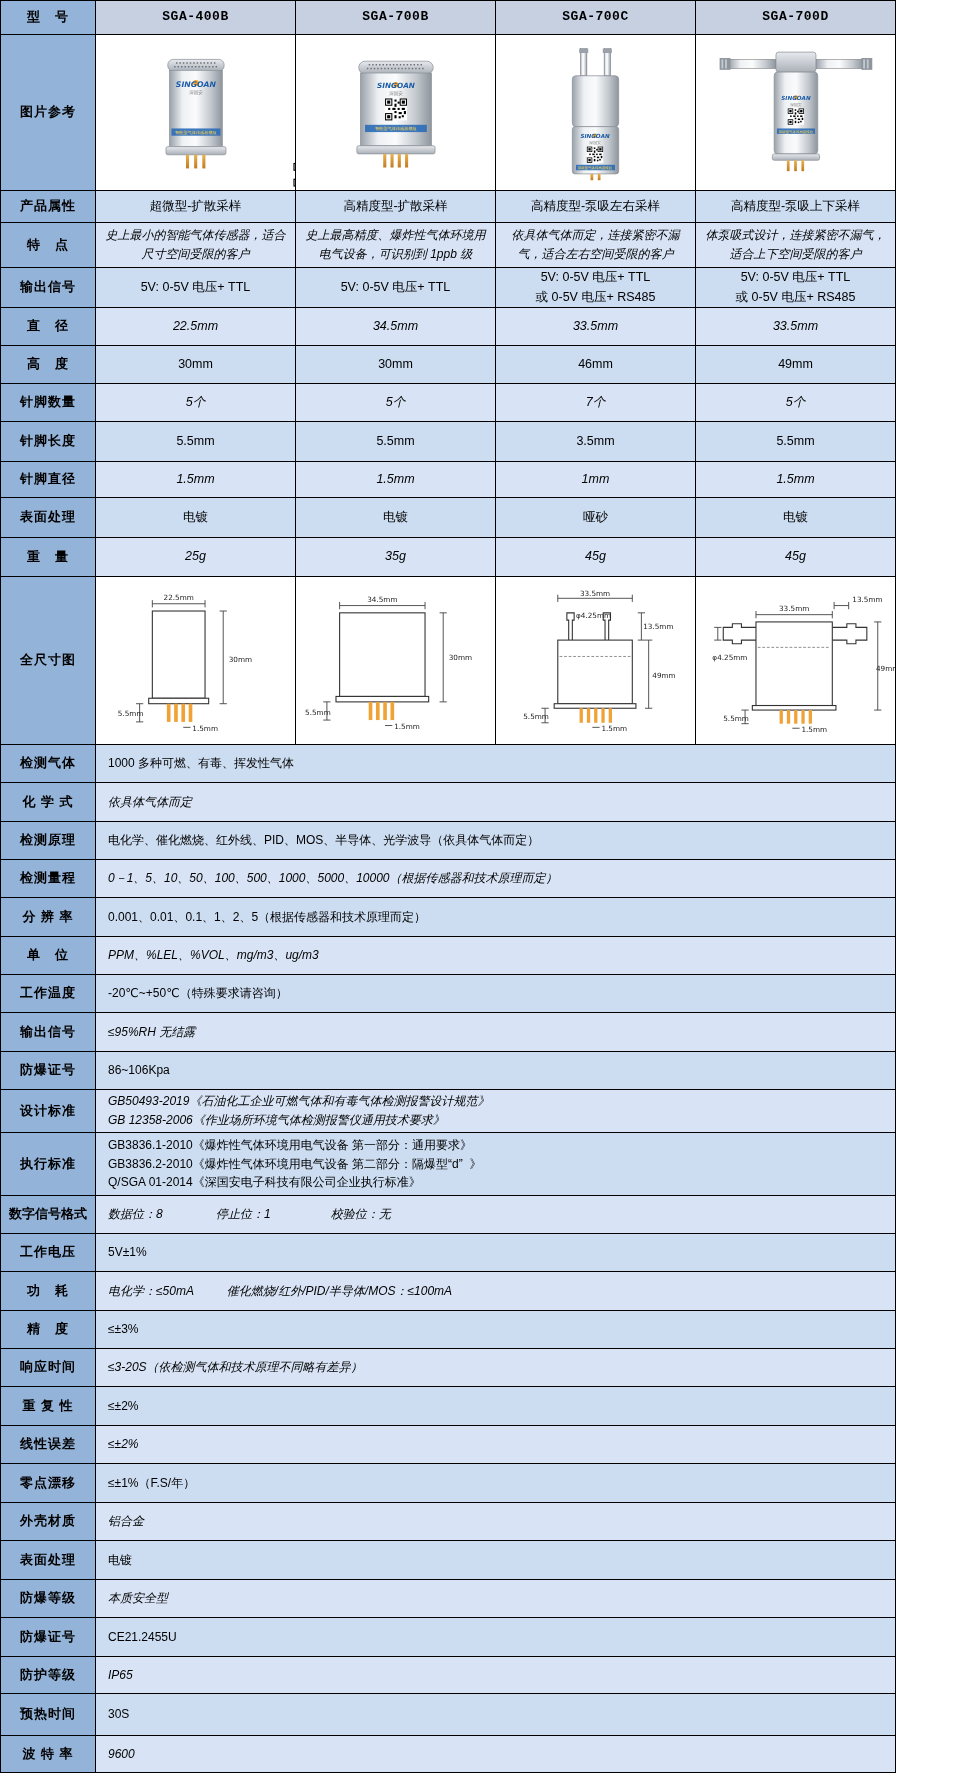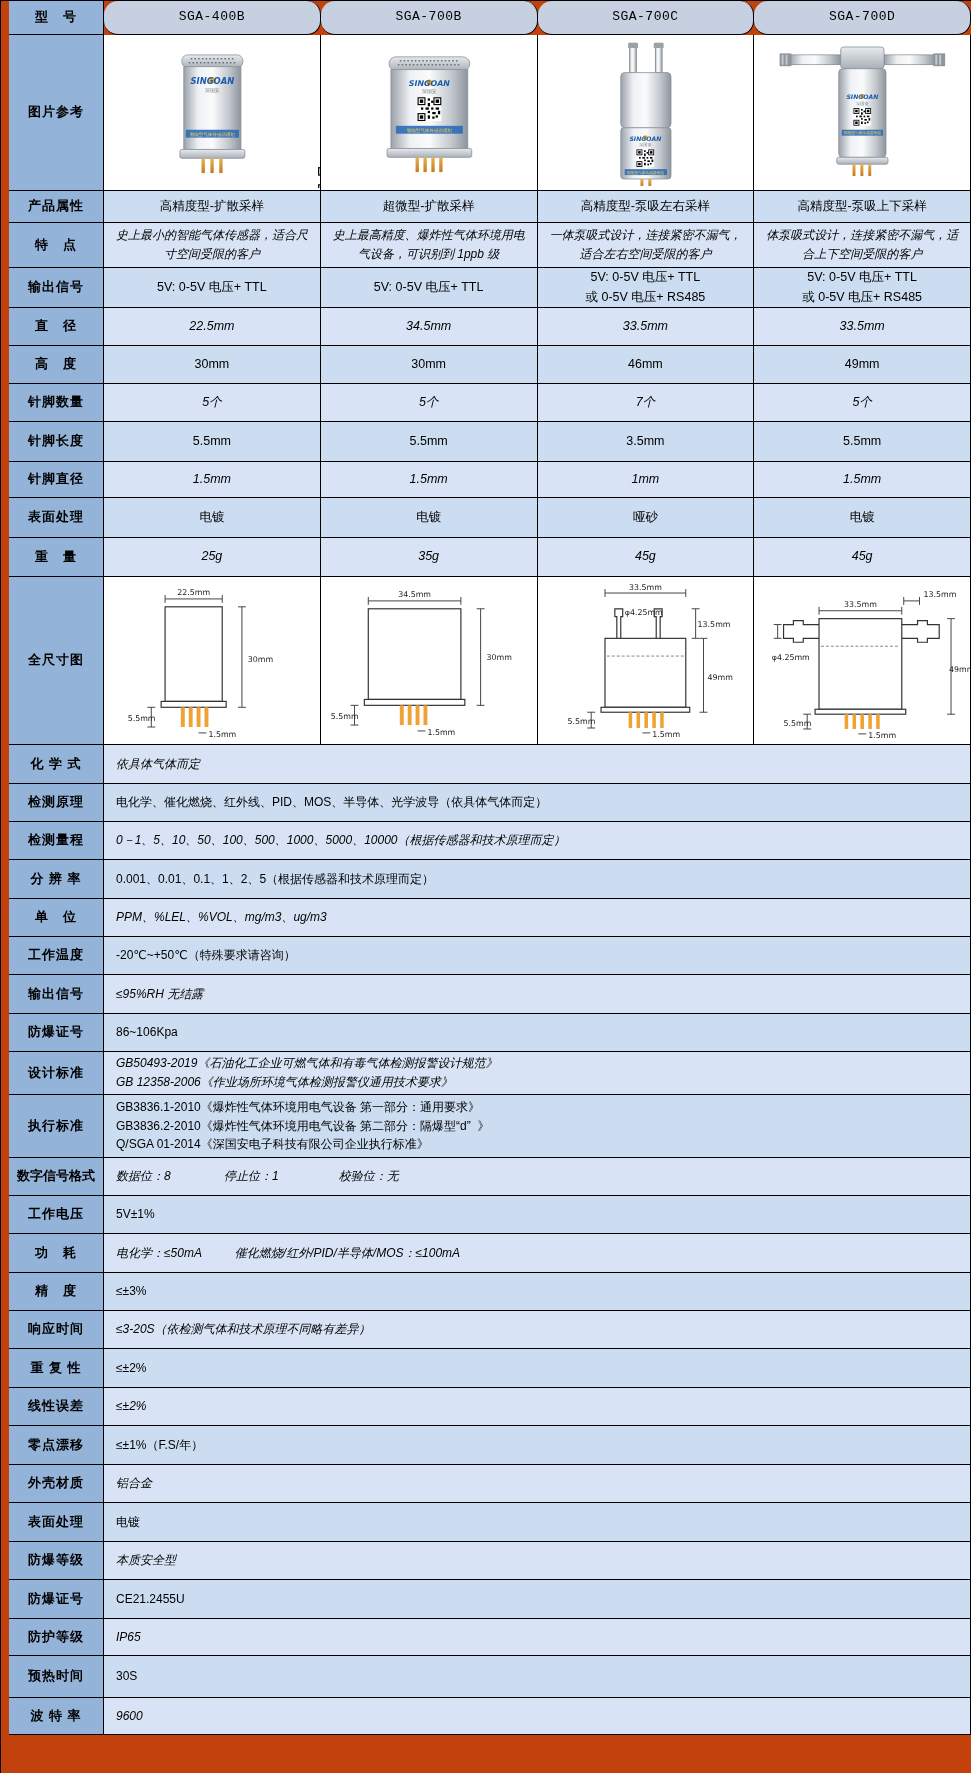--- a/index.html
+++ b/index.html
@@ -11,42 +11,41 @@
     --white:#fff;
   }
   *{margin:0;padding:0;box-sizing:border-box;}
   body{
     width:971px;height:1773px;overflow:hidden;
     background:#fff;
     font-family:"Liberation Sans","DejaVu Sans",sans-serif;
     color:#000;
   }
   .tbl{
-    width:971px;height:1773px;
+    width:896px;height:1773px;
     border-top:1px solid var(--border);
     border-left:1px solid var(--border);
-    background:#c2410c;
-    padding-left:8px;
+    background:#a21caf;
   }
   .crow{display:grid;grid-template-columns:95px repeat(4,1fr);}
   .srow{display:grid;grid-template-columns:95px 1fr;}
   .cell{
     border-right:1px solid var(--border);
     border-bottom:1px solid var(--border);
     display:flex;align-items:center;justify-content:center;
     font-size:12.5px;line-height:1.55;text-align:center;
     white-space:pre-line;overflow:hidden;
   }
   .lbl{
     background:var(--lbl);
     font-weight:bold;font-size:13px;letter-spacing:1px;
     white-space:pre;
   }
-  .hdrcell{background:var(--hdr);font-weight:normal;font-size:13px;
-    font-family:"Liberation Mono","DejaVu Sans Mono",monospace;letter-spacing:.5px;border-radius:14px;}
+  .hdrcell{background:var(--hdr);font-weight:bold;font-size:13px;
+    font-family:"Liberation Mono","DejaVu Sans Mono",monospace;letter-spacing:.5px;}
   .rA{background:var(--rowA);}
   .rB{background:var(--rowB);font-style:italic;}
   .imgcell{background:var(--white);}
   .diacell{background:var(--white);}
   .feat{font-size:12px;padding:2px 6px;}
   .specval{
     justify-content:flex-start;text-align:left;padding-left:12px;padding-right:8px;
     font-size:12px;white-space:pre-wrap;line-height:1.55;
   }
   svg text{font-family:"DejaVu Sans","Liberation Sans",sans-serif;}
@@ -190,30 +189,30 @@
         <rect x="84" y="120" width="52" height="7" rx="2" fill="url(#cap)" stroke="#8a9098" stroke-width="0.8"></rect>
         <rect x="100" y="127" width="3" height="12" fill="url(#gold)"></rect>
           <rect x="108" y="127" width="3" height="12" fill="url(#gold)"></rect>
           <rect x="116" y="127" width="3" height="12" fill="url(#gold)"></rect>
       </svg>
     </div>
   </div>
 
   <div class="crow" style="height:32px">
     <div class="cell lbl">产品属性</div>
+    <div class="cell rA">超微型-扩散采样</div>
     <div class="cell rA">高精度型-扩散采样</div>
-    <div class="cell rA">超微型-扩散采样</div>
     <div class="cell rA">高精度型-泵吸左右采样</div>
     <div class="cell rA">高精度型-泵吸上下采样</div>
   </div>
   <div class="crow" style="height:45px">
     <div class="cell lbl">特　点</div>
     <div class="cell rB feat">史上最小的智能气体传感器，适合尺寸空间受限的客户</div>
     <div class="cell rB feat">史上最高精度、爆炸性气体环境用电气设备，可识别到 1ppb 级</div>
-    <div class="cell rB feat">一体泵吸式设计，连接紧密不漏气，适合左右空间受限的客户</div>
+    <div class="cell rB feat">依具体气体而定，连接紧密不漏气，适合左右空间受限的客户</div>
     <div class="cell rB feat">体泵吸式设计，连接紧密不漏气，适合上下空间受限的客户</div>
   </div>
   <div class="crow" style="height:40px">
     <div class="cell lbl">输出信号</div>
     <div class="cell rA">5V: 0-5V 电压+ TTL</div>
     <div class="cell rA">5V: 0-5V 电压+ TTL</div>
     <div class="cell rA">5V: 0-5V 电压+ TTL
 或 0-5V 电压+ RS485</div>
     <div class="cell rA">5V: 0-5V 电压+ TTL
 或 0-5V 电压+ RS485</div>
@@ -382,20 +381,24 @@
         <line class="dimline" x1="54" y1="135" x2="54" y2="150"></line>
           <line class="dimline" x1="50" y1="135" x2="58" y2="135"></line>
           <line class="dimline" x1="50" y1="150" x2="58" y2="150"></line>
         <text class="dimtxt" x="30" y="147">5.5mm</text>
         <line class="dimline" x1="106" y1="155" x2="114" y2="155"></line>
         <text class="dimtxt" x="116" y="159">1.5mm</text>
       </svg>
     </div>
   </div>
 
+  <div class="srow" style="height:38px">
+      <div class="cell lbl">检测气体</div>
+      <div class="cell specval rA">1000 多种可燃、有毒、挥发性气体</div>
+    </div>
   <div class="srow" style="height:39px">
       <div class="cell lbl">化 学 式</div>
       <div class="cell specval rB">依具体气体而定</div>
     </div>
   <div class="srow" style="height:38px">
       <div class="cell lbl">检测原理</div>
       <div class="cell specval rA">电化学、催化燃烧、红外线、PID、MOS、半导体、光学波导（依具体气体而定）</div>
     </div>
   <div class="srow" style="height:38px">
       <div class="cell lbl">检测量程</div>

